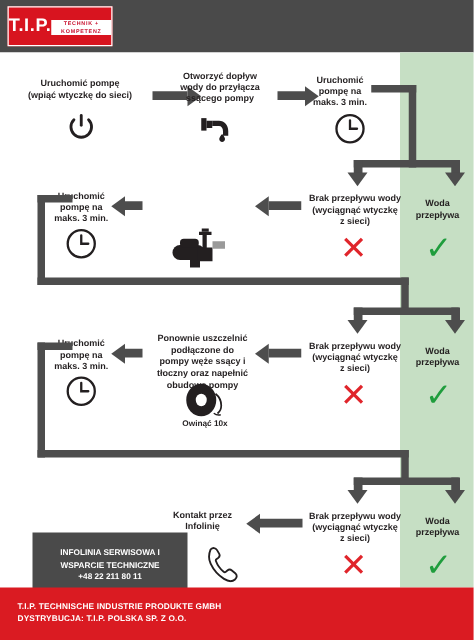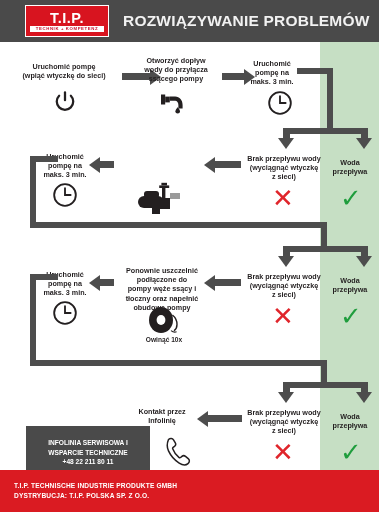--- a/index.html
+++ b/index.html
@@ -9,23 +9,23 @@
     color:#231f20;
   }
   .poster{position:relative;width:379px;height:512px;background:#ffffff;overflow:hidden;}
 
   
   .header{
     position:absolute;left:0;top:0;width:379px;height:42px;
     background:#4a4a4a;display:flex;align-items:center;
   }
   .logo{
-    margin-left:25px;width:84px;height:32px;
+    margin-left:6px;width:84px;height:32px;
     background:#d8141f;border:1px solid #ffffff;
-    display:flex;flex-direction:column;align-items:center;justify-content:center;
+    display:flex;flex-direction:row;align-items:center;justify-content:center;
     box-sizing:border-box;
   }
   .logo-main{
     color:#ffffff;font-weight:bold;font-size:14.5px;line-height:14px;
     letter-spacing:0.5px;
   }
   .logo-sub{
     margin-top:1px;width:74px;background:#ffffff;color:#c8102e;
     font-size:4.3px;font-weight:bold;letter-spacing:0.6px;text-align:center;
     line-height:6px;
@@ -89,21 +89,20 @@
 </head>
 <body>
 
 <div class="poster">
 
   <div class="header">
     <div class="logo">
       <div class="logo-main">T.I.P.</div>
       <div class="logo-sub">TECHNIK + KOMPETENZ</div>
     </div>
-    <div class="header-title">ROZWIĄZYWANIE PROBLEMÓW</div>
   </div>
 
   <div class="canvas">
 
     <div class="greenband"></div>
 
     <div class="node" style="left:6px;top:20px;width:116px;">
       <div class="cap" style="white-space:pre-line;">Uruchomić pompę
 (wpiąć wtyczkę do sieci)</div>
     </div>

